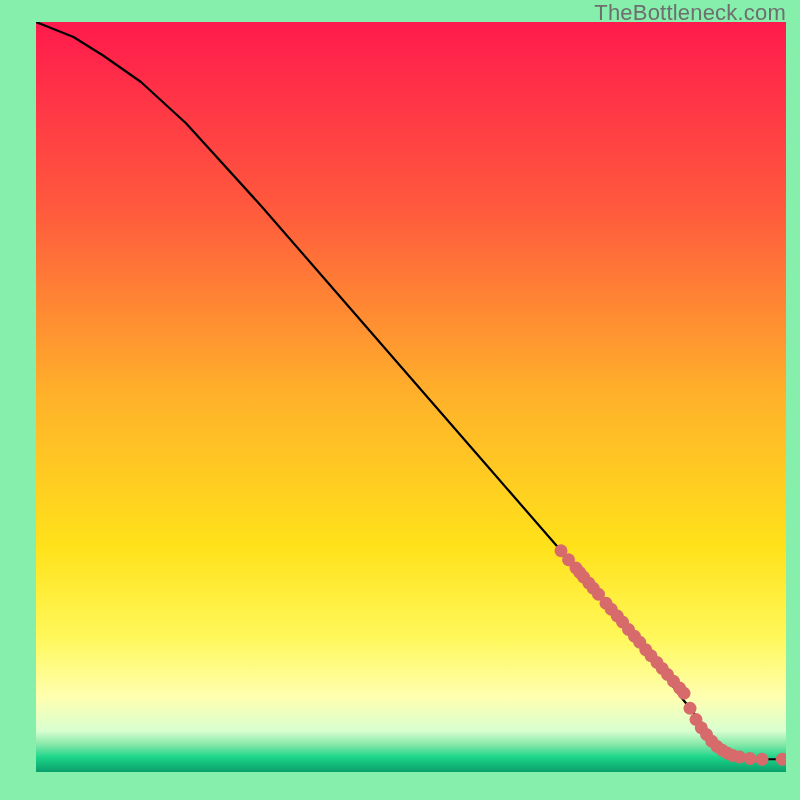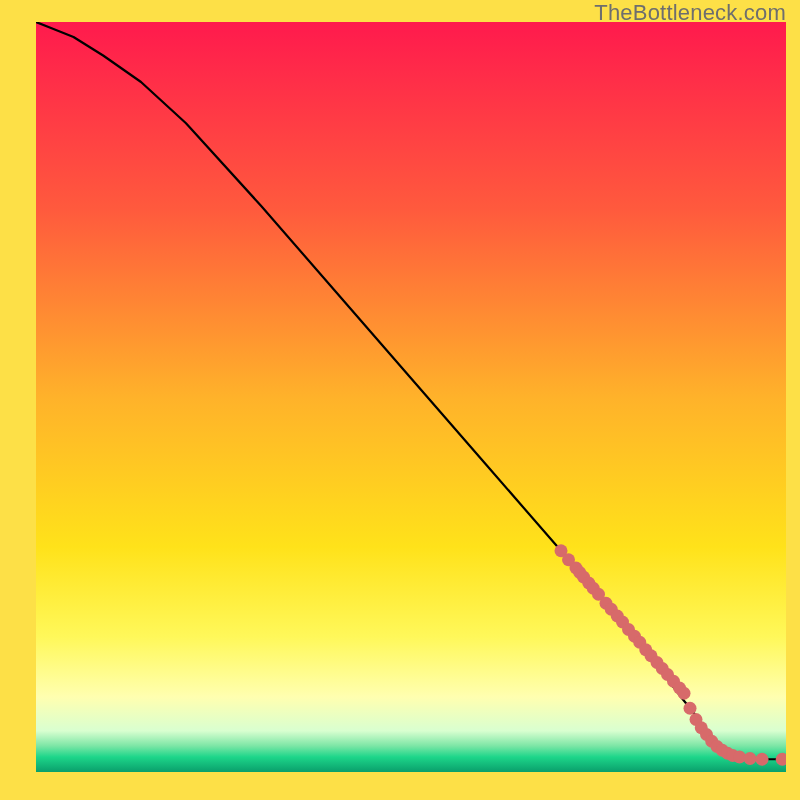--- a/index.html
+++ b/index.html
@@ -8,21 +8,21 @@
     width: 800px;
     height: 800px;
     background: #000;
     overflow: hidden;
     font-family: Arial, Helvetica, sans-serif;
   }
   .stage {
     position: relative;
     width: 800px;
     height: 800px;
-    background: #fde047;
+    background: #86efac;
   }
   .plot {
     position: absolute;
     left: 36px;
     top: 22px;
     width: 750px;
     height: 750px;
     overflow: hidden;
   }
   .watermark {

